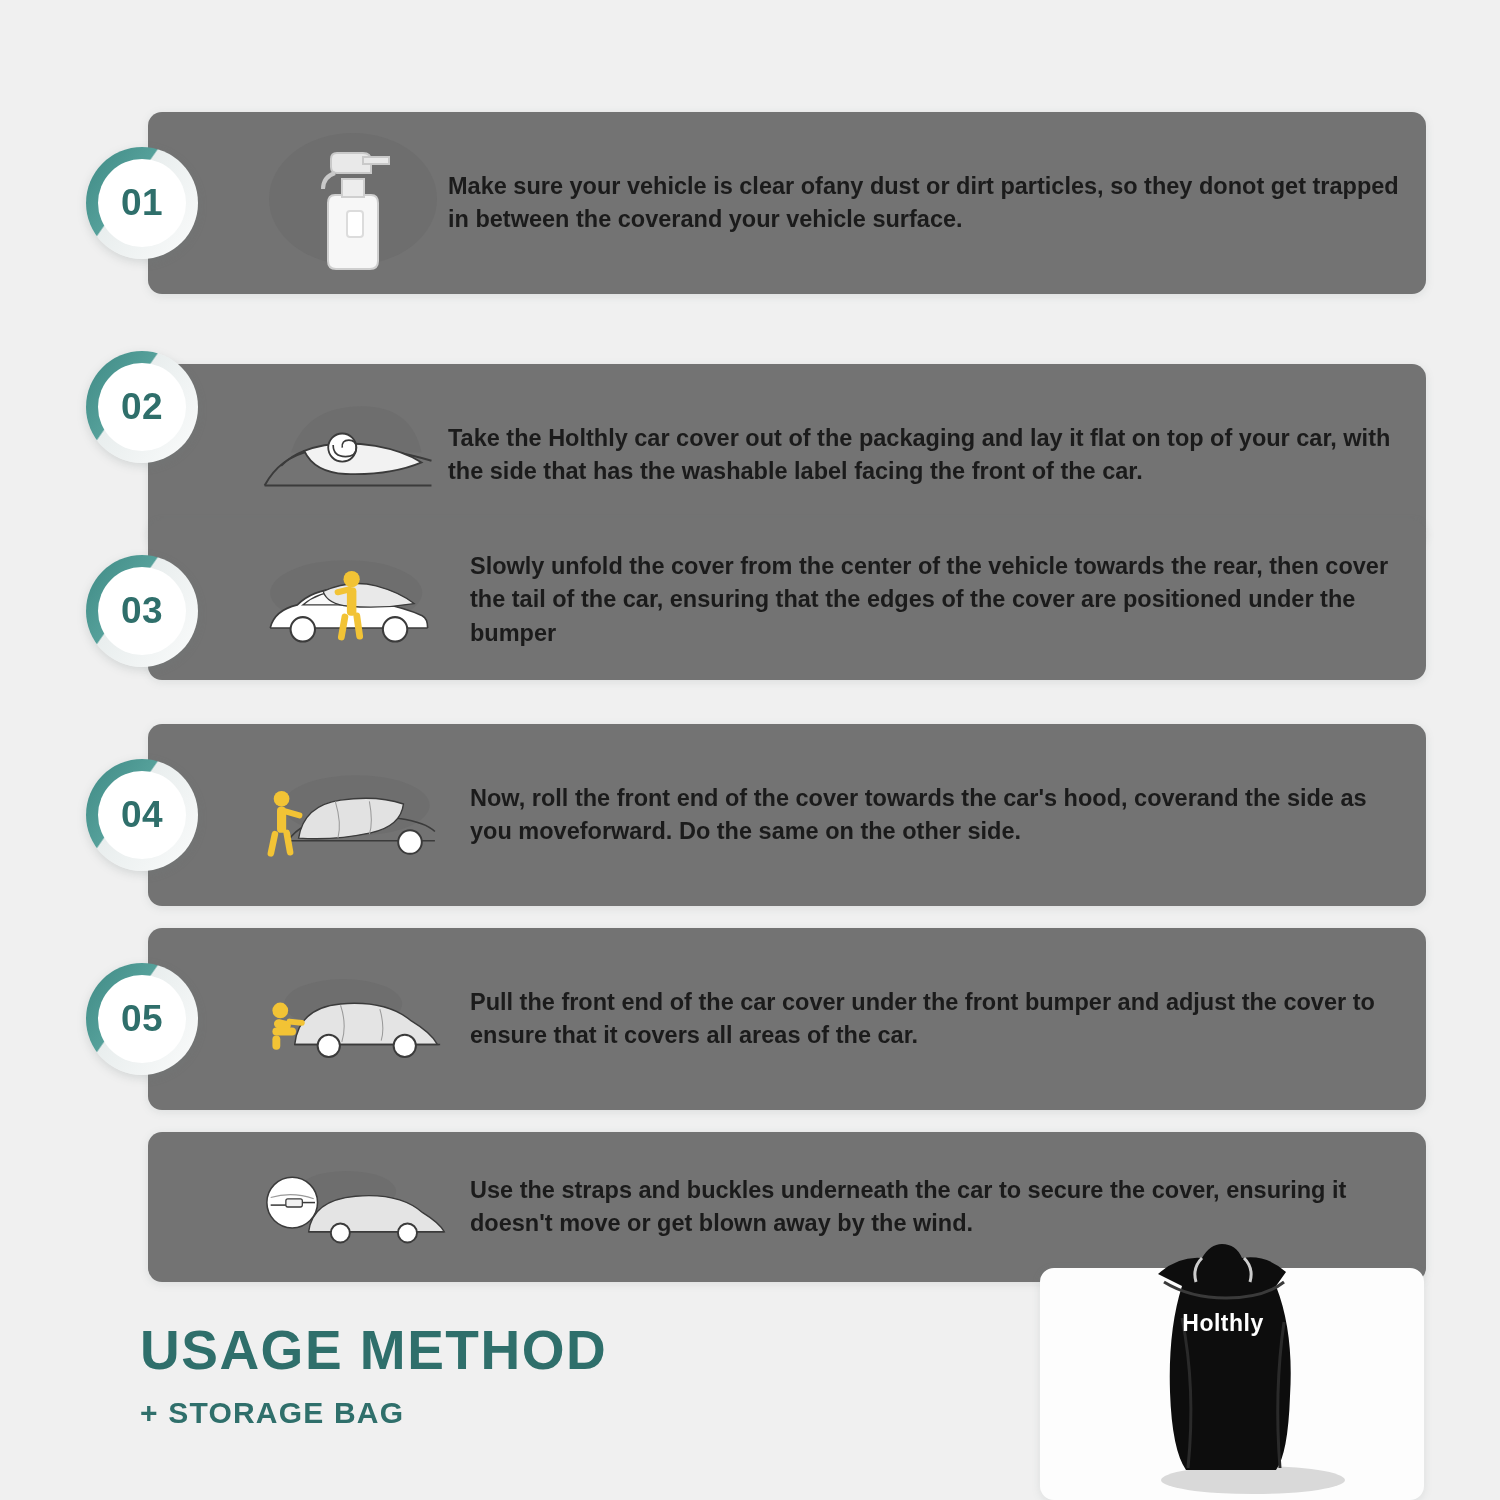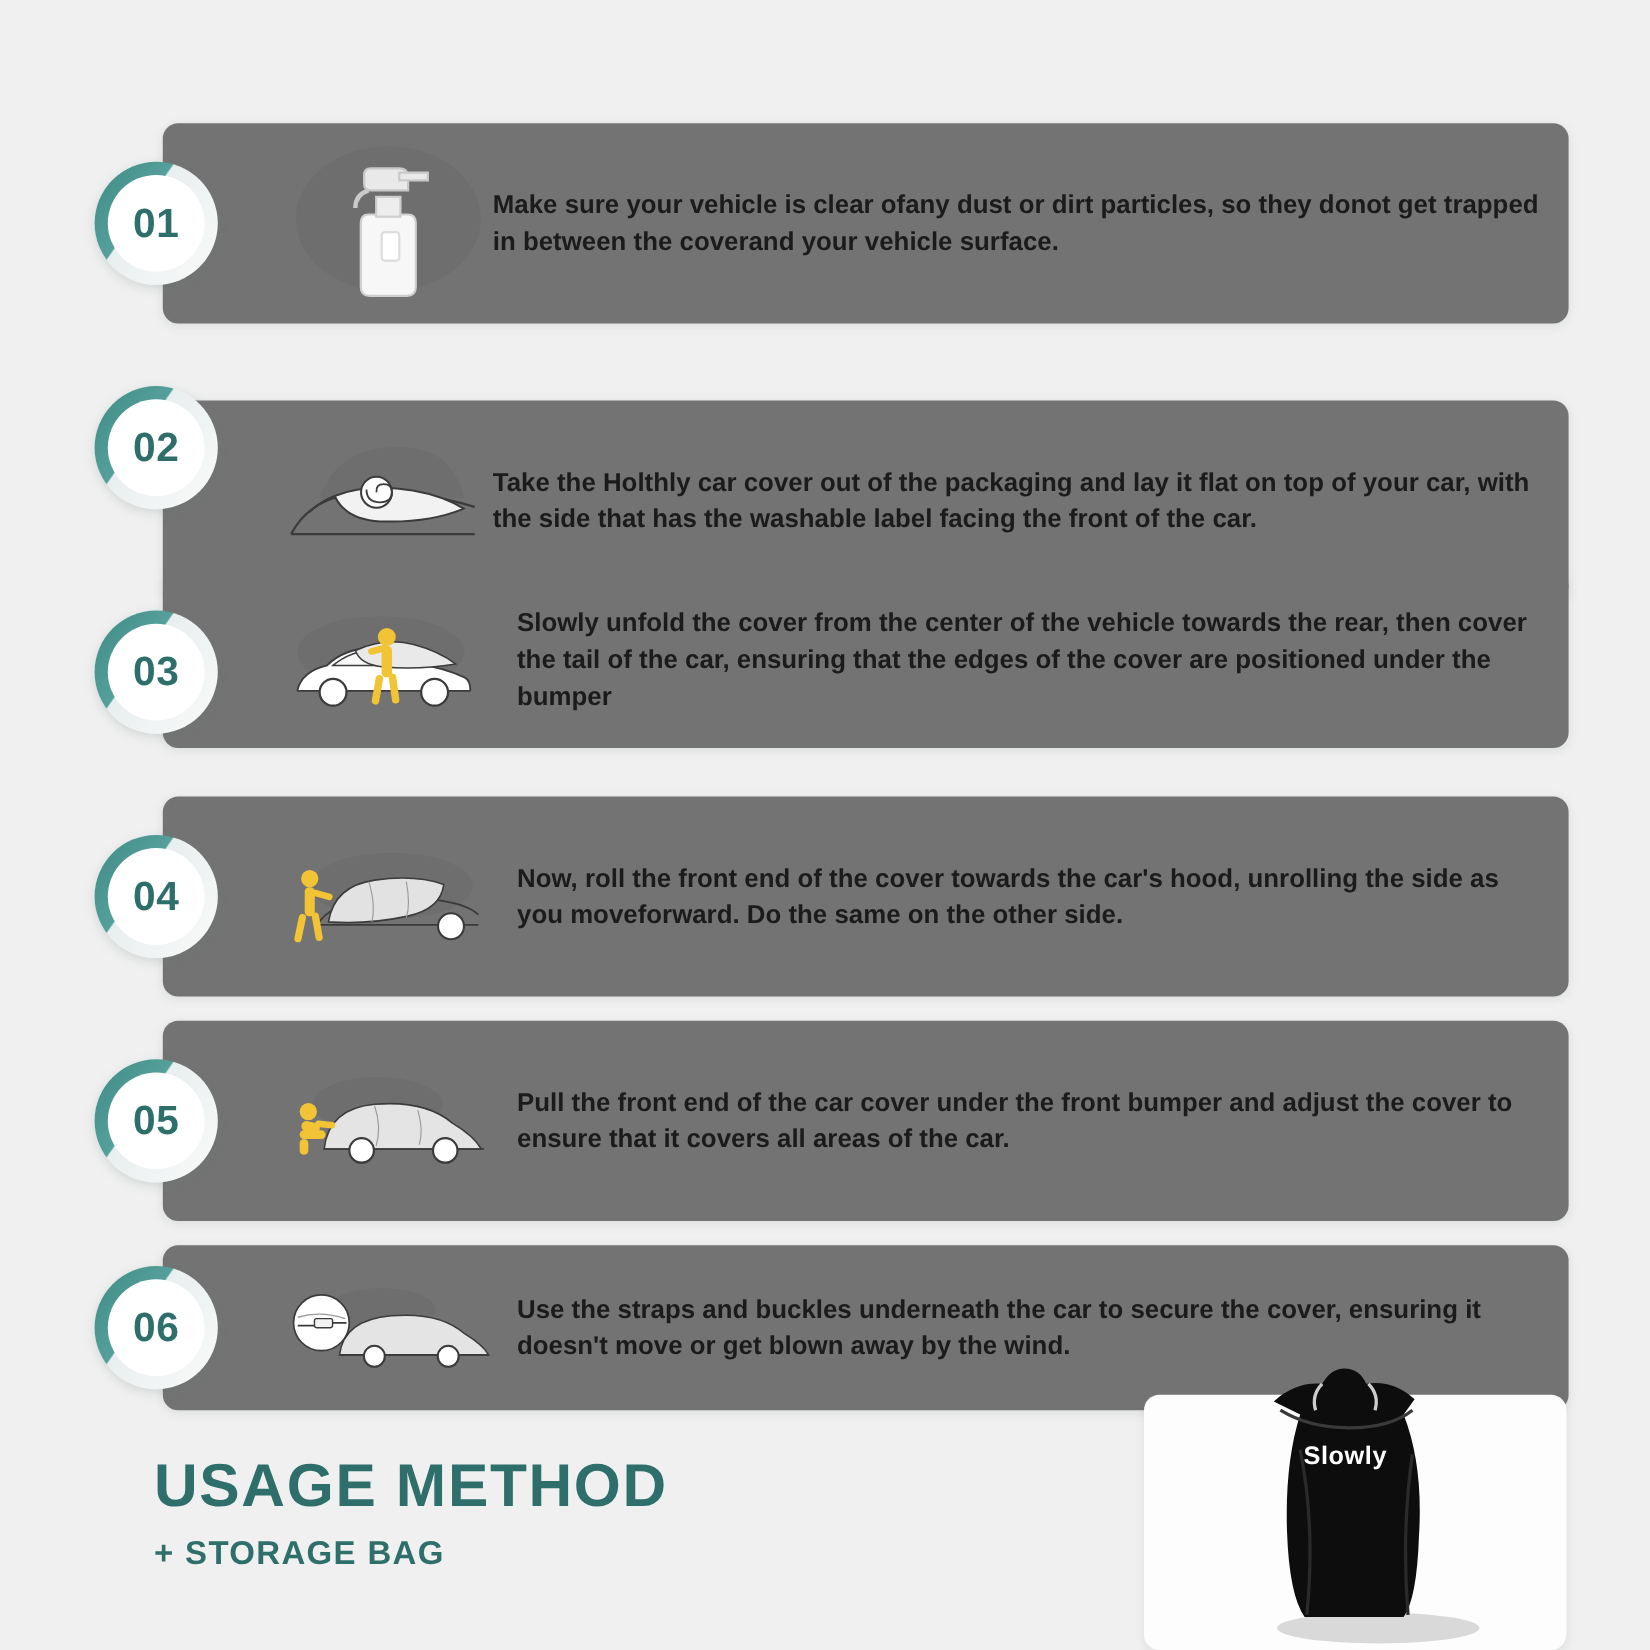--- a/index.html
+++ b/index.html
@@ -248,21 +248,21 @@
 
             <g fill="#f2c335">
               <circle cx="36" cy="52" r="12"></circle>
               <rect x="29" y="64" width="14" height="40" rx="6"></rect>
               <rect x="40" y="66" width="30" height="9" rx="4.5" transform="rotate(16 40 66)"></rect>
               <rect x="22" y="100" width="10" height="40" rx="5" transform="rotate(12 22 100)"></rect>
               <rect x="38" y="100" width="10" height="40" rx="5" transform="rotate(-10 38 100)"></rect>
             </g>
           </svg>
         </div>
-        <div class="step-text">Now, roll the front end of the cover towards the car's hood, unrolling the side as you moveforward. Do the same on the other side.</div>
+        <div class="step-text">Now, roll the front end of the cover towards the car's hood, coverand the side as you moveforward. Do the same on the other side.</div>
       </div>
       <div class="badge">
         <div class="badge-inner">04</div>
       </div>
     </div>
 
     <div class="step-row row5" style="height:182px;">
       <div class="card">
         <div class="thumb">
           <svg width="290" height="150" viewBox="0 0 290 150">
@@ -303,23 +303,20 @@
             <circle cx="236" cy="106" r="15" fill="#ffffff" stroke="#3b3b3b" stroke-width="3"></circle>
 
             <circle cx="54" cy="58" r="40" fill="#ffffff" stroke="#3b3b3b" stroke-width="2.4"></circle>
             <path d="M20 50 q34 -10 68 2" fill="none" stroke="#9a9a9a" stroke-width="2"></path>
             <rect x="44" y="52" width="26" height="13" rx="3" fill="#f2f2f2" stroke="#3b3b3b" stroke-width="2"></rect>
             <path d="M20 62 h24" fill="none" stroke="#3b3b3b" stroke-width="2.4"></path>
             <path d="M70 58 h20" fill="none" stroke="#3b3b3b" stroke-width="2.4"></path>
           </svg>
         </div>
         <div class="step-text">Use the straps and buckles underneath the car to secure the cover, ensuring it doesn't move or get blown away by the wind.</div>
-      </div>
-      <div class="badge">
-        <div class="badge-inner">06</div>
       </div>
     </div>
 
   </div>
 
   <div class="footer-title">
     <h1>USAGE METHOD</h1>
     <h2>+ STORAGE BAG</h2>
   </div>
 
@@ -328,16 +325,16 @@
   <div class="bag-wrap">
     <svg width="250" height="282" viewBox="0 0 250 282">
       <ellipse cx="155" cy="262" rx="92" ry="14" fill="#d9d9d9"></ellipse>
       <path d="M60 56 q20 -18 44 -16 q8 -14 20 -14 q14 0 20 14 q24 -4 44 14 l-10 14 q18 46 14 110 q-2 58 -14 74 h-90 q-14 -20 -16 -78 q-2 -62 12 -106 z" fill="#0d0d0d"></path>
       <path d="M66 64 q26 16 62 16 q38 0 58 -16" fill="none" stroke="#3a3a3a" stroke-width="3"></path>
       <path d="M104 40 q-10 10 -6 24" fill="none" stroke="#cccccc" stroke-width="3"></path>
       <path d="M146 40 q10 10 6 24" fill="none" stroke="#cccccc" stroke-width="3"></path>
       <path d="M84 100 q14 70 6 150" fill="none" stroke="#2a2a2a" stroke-width="3"></path>
       <path d="M186 104 q-10 70 -4 146" fill="none" stroke="#2a2a2a" stroke-width="3"></path>
     </svg>
-    <div class="brand-on-bag">Slowly</div>
+    <div class="brand-on-bag">Holthly</div>
   </div>
 
 </div>
 
 </body></html>

